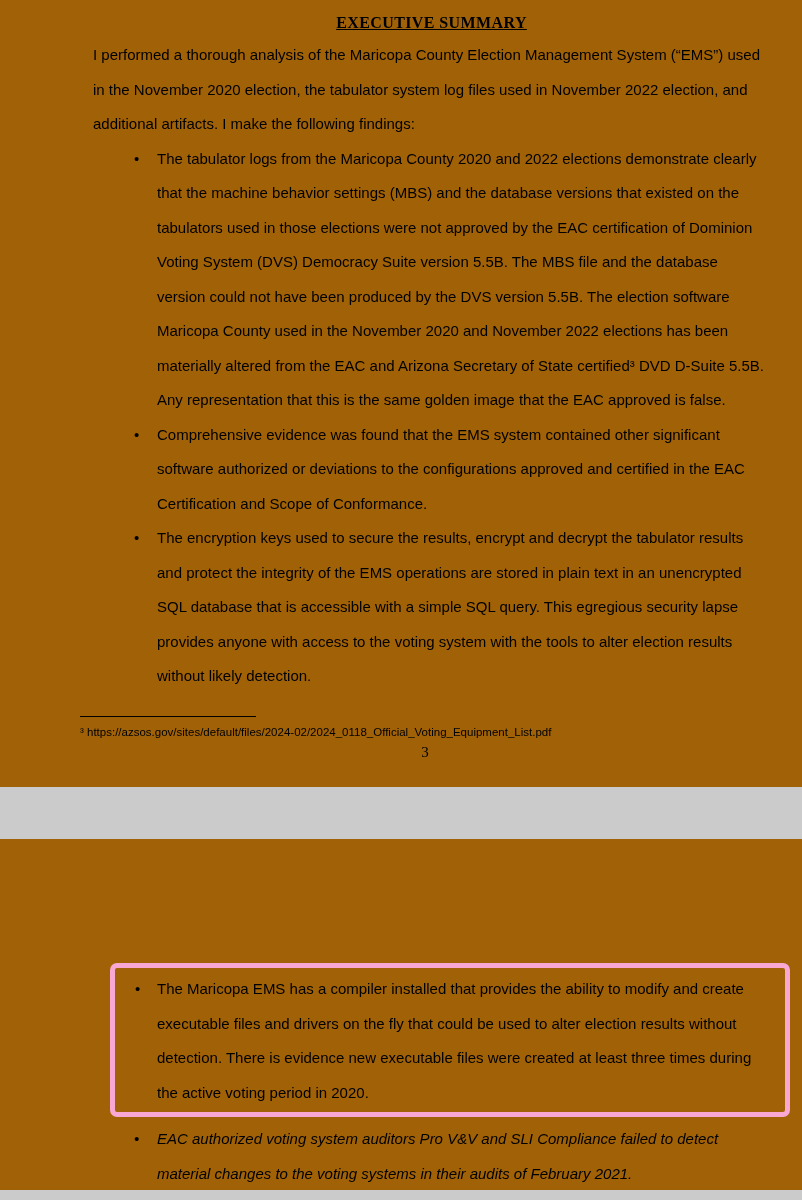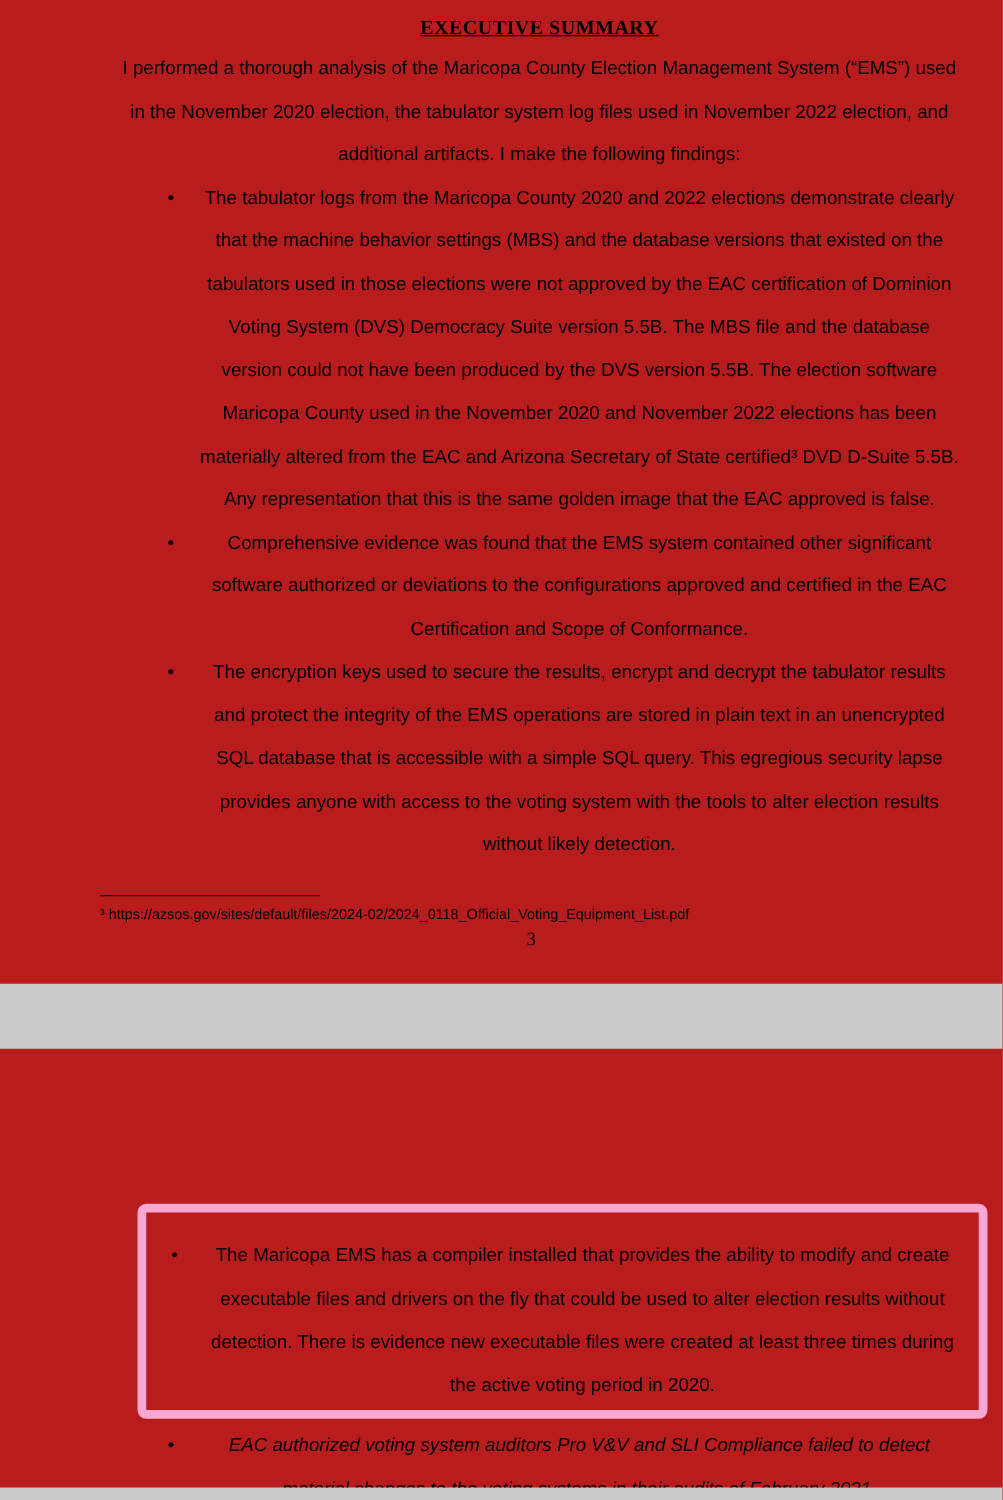--- a/index.html
+++ b/index.html
@@ -10,42 +10,42 @@
     position: relative;
     overflow: hidden;
     background: #cbcbcb;
     color: #000;
     font-family: "Liberation Sans", "DejaVu Sans", sans-serif;
   }
   .page {
     position: absolute;
     left: 0;
     width: 802px;
-    background: #b91c1c;
+    background: #a16207;
     overflow: hidden;
   }
   #page1 { top: 0; height: 787px; }
   #page2 { top: 839px; height: 351px; }
 
   .content { padding: 12px 32px 0 93px; }
 
   .heading {
     text-align: center;
     font-family: "Liberation Serif", "DejaVu Serif", serif;
     font-weight: bold;
     text-decoration: underline;
     font-size: 16px;
     letter-spacing: 0.4px;
     margin: 2px 0 6px 0;
   }
 
   .body-text {
     font-size: 15px;
     line-height: 34.5px;
-    text-align: center;
+    text-align: left;
   }
 
   .intro { margin: 0; }
 
   .bullet {
     position: relative;
     padding-left: 64px;
   }
   .bullet::before {
     content: "\2022";
@@ -73,24 +73,24 @@
   .page-number {
     text-align: center;
     font-family: "Liberation Serif", "DejaVu Serif", serif;
     font-size: 15px;
     margin-top: 4px;
   }
 
   .content2 { padding: 124px 12px 0 93px; }
 
   .highlight-box {
-    border: 7px solid #f9a8d4;
+    border: 5px solid #f9a8d4;
     border-radius: 7px;
     margin-left: 17px;
-    padding: 18px 10px 2px 0;
+    padding: 4px 10px 2px 0;
   }
   .highlight-box .bullet { padding-left: 42px; }
   .highlight-box .bullet::before { left: 20px; }
 
   .content2 > .bullet {
     margin-top: 5px;
     padding-right: 20px;
     font-style: italic;
   }
 </style>

